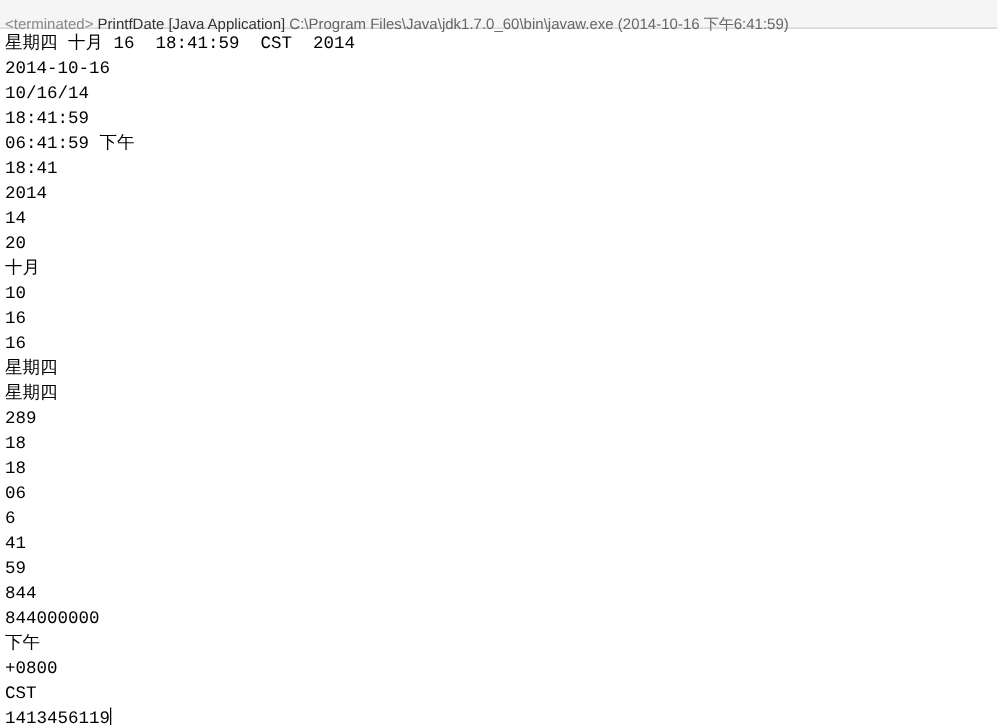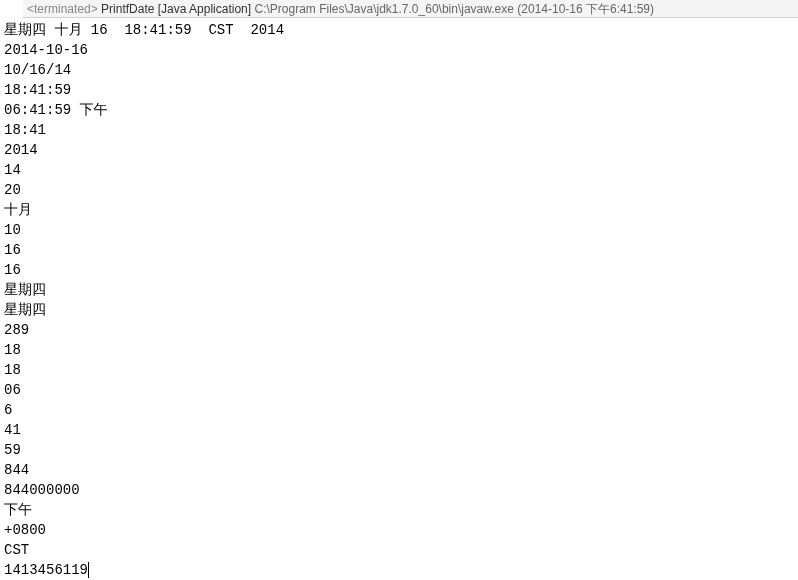--- a/index.html
+++ b/index.html
@@ -10,26 +10,25 @@
     body {
       font-family: "Microsoft YaHei", "SimSun", Arial, sans-serif;
       background: #ffffff;
       width: 798px;
       height: 580px;
       overflow: hidden;
     }
     .header {
       background: #f5f5f5;
       border-bottom: 1px solid #d0d0d0;
-      padding: 1px 4px;
+      padding: 11px 4px;
       font-size: 12px;
       color: #666666;
       height: 18px;
       line-height: 16px;
-      margin-left: 23px;
     }
     .header .terminated {
       color: #888888;
     }
     .header .app-name {
       color: #333333;
     }
     .header .path {
       color: #666666;
     }

